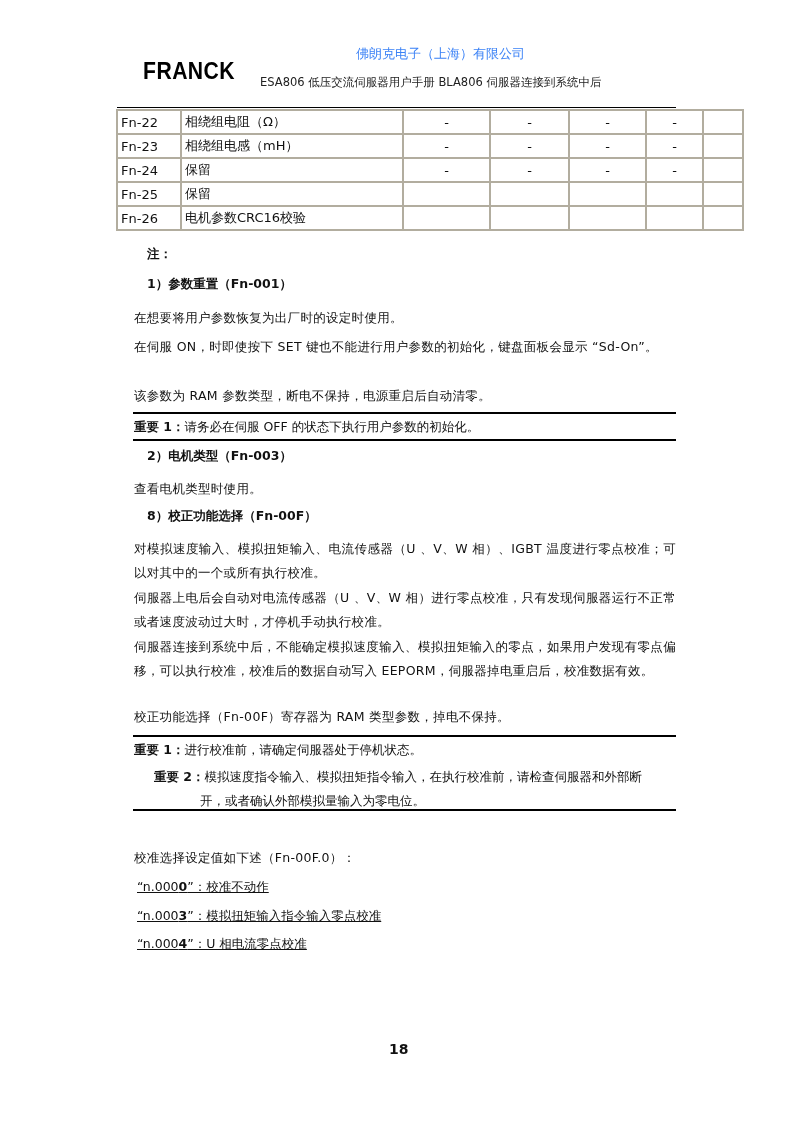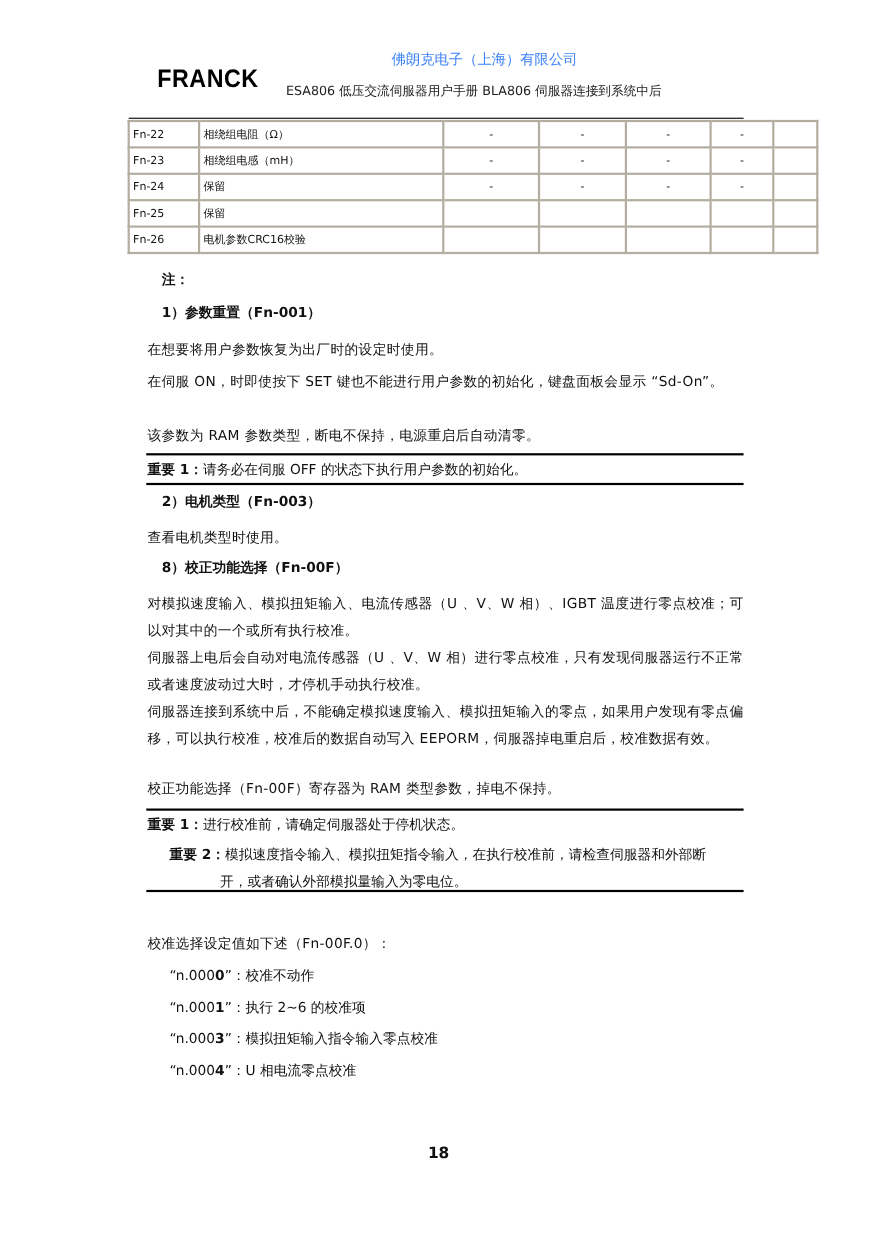--- a/index.html
+++ b/index.html
@@ -6,32 +6,32 @@
     body { width: 794px; height: 1123px; position: relative; overflow: hidden;
       font-family: "DejaVu Sans", "Liberation Sans", sans-serif; color: #111; }
     .abs { position: absolute; }
     .logo { left: 143px; top: 58px; font-family: "Liberation Sans", sans-serif; font-weight: bold;
       font-size: 23px; letter-spacing: 0.5px; transform: scaleX(0.92); transform-origin: left; color: #000; }
     .company { left: 356px; top: 45px; font-size: 13px; color: #3b82f6; }
     .subtitle { left: 260px; top: 75px; font-size: 11.5px; color: #222; white-space: nowrap; }
     .header-rule { left: 117px; top: 107px; width: 559px; height: 1px; background: #000; }
 
     table.params { position: absolute; left: 116px; top: 109px; border-collapse: collapse;
-      font-size: 10px; table-layout: fixed; }
+      font-size: 13px; table-layout: fixed; }
     table.params td { border: 2px solid #b2ad9f; height: 22px; padding: 0 3px; color: #111; }
     table.params td.c { text-align: center; }
 
     .note-label { left: 147px; top: 246px; font-weight: bold; font-size: 12.5px; }
     .h { font-weight: bold; font-size: 12.5px; }
     .p { font-size: 12.5px; left: 134px; width: 542px; line-height: 24px; letter-spacing: 0.3px; }
     .rule { left: 133px; width: 543px; height: 2px; background: #000; }
     .imp { left: 134px; font-size: 12.5px; line-height: 24px; width: 542px; }
     .imp b { font-weight: bold; }
     .imp .indent { padding-left: 46px; }
-    .list { left: 154px; font-size: 12.5px; }
+    .list { left: 137px; font-size: 12.5px; text-decoration: underline; }
     .list div { height: 28.5px; }
     .list b { font-weight: bold; }
     .pageno { left: 389px; top: 1041px; font-weight: bold; font-size: 14px; }
   </style>
 </head>
 <body>
 
 <div class="abs logo">FRANCK</div>
 <div class="abs company">佛朗克电子（上海）有限公司</div>
 <div class="abs subtitle">ESA806 低压交流伺服器用户手册  BLA806 伺服器连接到系统中后</div>
@@ -125,18 +125,17 @@
 <div class="abs imp" style="top:765px;margin-left:20px;">
   <div><b>重要 2：</b><span>模拟速度指令输入、模拟扭矩指令输入，在执行校准前，请检查伺服器和外部断</span></div>
   <div class="indent">开，或者确认外部模拟量输入为零电位。</div>
 </div>
 <div class="abs rule" style="top:809px;"></div>
 
 <div class="abs p" style="top:846px;">校准选择设定值如下述（Fn-00F.0）：</div>
 
 <div class="abs list" style="top:879px;">
   <div><span>“n.000</span><b>0</b><span>”：校准不动作</span></div>
-  <div><span>“n.000</span><b>1</b><span>”：执行 2~6 的校准项</span></div>
   <div><span>“n.000</span><b>3</b><span>”：模拟扭矩输入指令输入零点校准</span></div>
   <div><span>“n.000</span><b>4</b><span>”：U 相电流零点校准</span></div>
 </div>
 
 <div class="abs pageno">18</div>
 
 </body></html>

